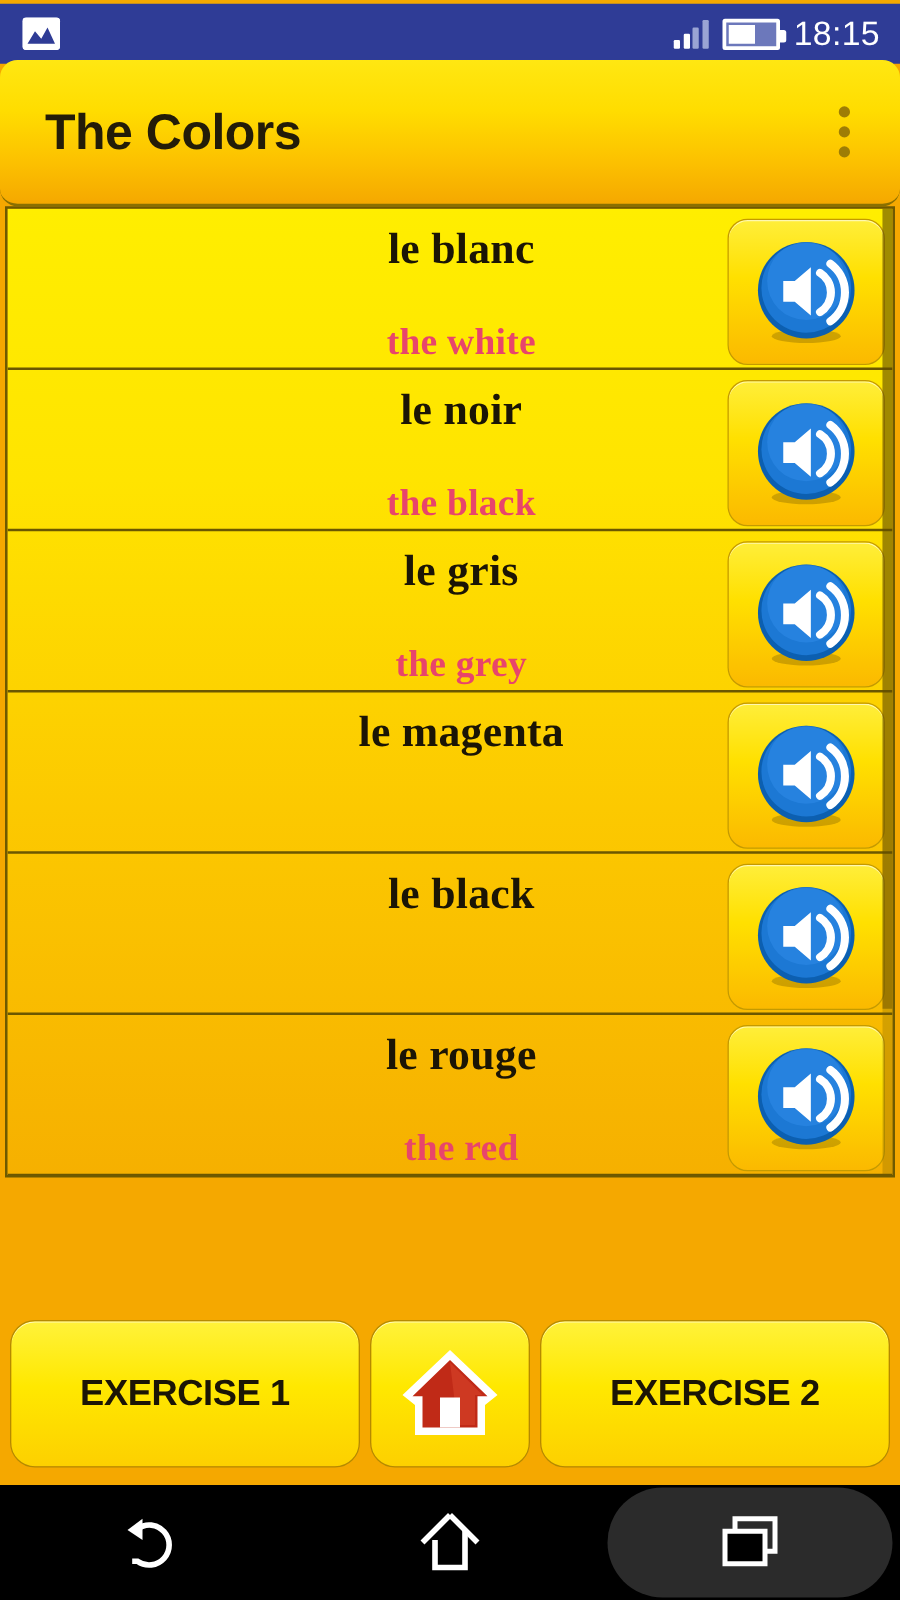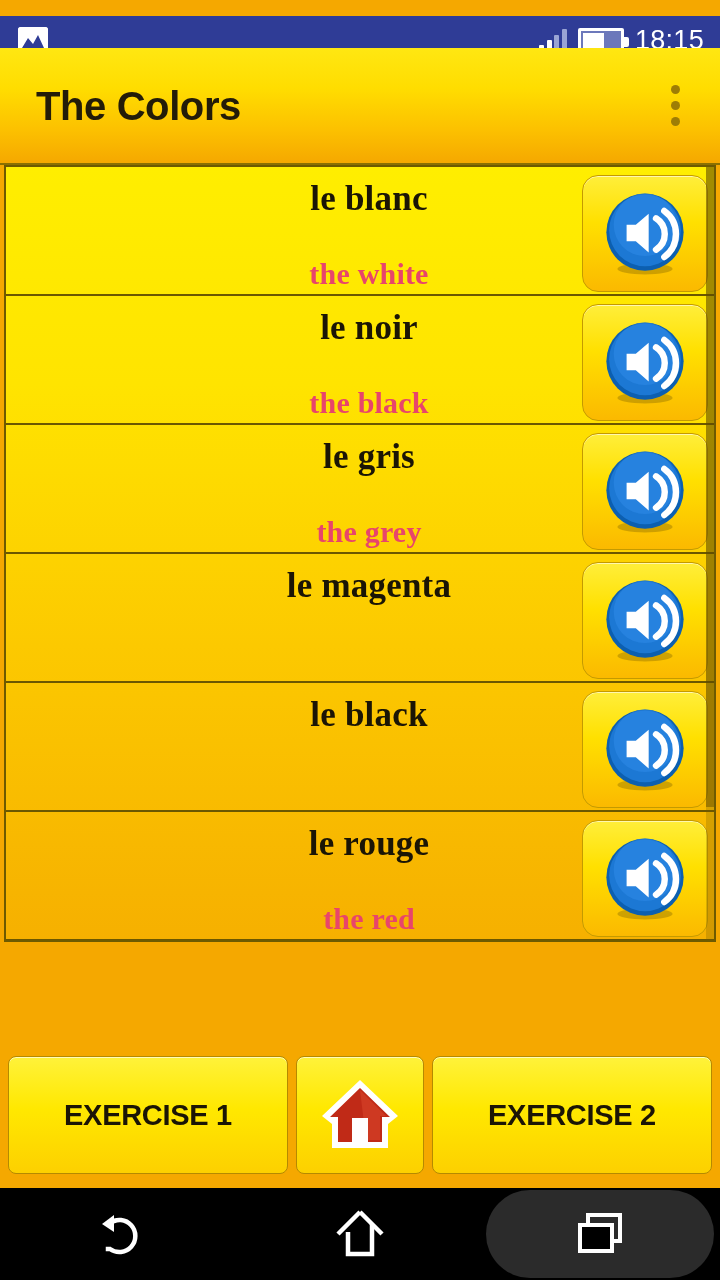--- a/index.html
+++ b/index.html
@@ -6,21 +6,21 @@
   html,body { width:720px; height:1280px; overflow:hidden; }
   body {
     font-family:"Liberation Sans", sans-serif;
     background:#f5a800;
     -webkit-font-smoothing:antialiased;
   }
   #screen { position:relative; width:720px; height:1280px; overflow:hidden; }
 
   
   .statusbar {
-    position:absolute; top:16px; left:0; width:720px; height:48px;
+    position:absolute; top:3px; left:0; width:720px; height:48px;
     background:#2f3c96;
     display:flex; align-items:center; justify-content:space-between;
     padding:0 16px 0 18px;
   }
   .sb-left { display:flex; align-items:center; gap:10px; }
   .gallery-ico {
     width:30px; height:26px; background:#ffffff; border-radius:3px;
     position:relative; overflow:hidden;
   }
   .gallery-ico svg { position:absolute; left:0; top:0; }
@@ -44,20 +44,21 @@
   .battery .lvl { background:#ffffff; height:100%; }
   .clock { color:#ffffff; font-size:27px; font-weight:400; letter-spacing:0.3px; }
 
   
   .appbar {
     position:absolute; top:48px; left:0; width:720px; height:117px;
     background:linear-gradient(to bottom,#ffe712 0%,#ffdd00 35%,#fcc000 72%,#f5a800 100%);
     border-bottom:2px solid #8a7000;
     display:flex; align-items:center; justify-content:space-between;
     padding:0 26px 0 36px;
+    border-radius:14px;
   }
   .app-title {
     font-size:40px; font-weight:700; color:#231c08;
     letter-spacing:-0.4px; line-height:1;
   }
   .kebab { display:flex; flex-direction:column; gap:7px; padding:12px 14px; cursor:pointer; }
   .kebab span {
     width:9px; height:9px; border-radius:50%;
     background:#9e7d05;
   }
@@ -110,21 +111,21 @@
 
   
   .btnbar {
     position:absolute; left:0; top:1050px; width:720px; height:130px;
     display:flex; align-items:center; justify-content:space-between;
     padding:0 8px; gap:8px;
     background:#f5a800;
   }
   .navbtn {
     flex:1 1 0; height:118px;
-    border-radius:8px;
+    border-radius:20px;
     border:1px solid #b58a00;
     background:linear-gradient(to bottom,#fff23a 0%,#ffe800 45%,#fdd000 100%);
     display:flex; align-items:center; justify-content:center;
     font-size:29px; font-weight:700; color:#1b1505;
     letter-spacing:-0.3px;
     box-shadow:inset 0 1px 0 rgba(255,255,255,.65);
     cursor:pointer;
   }
   .navbtn.home { flex:0 0 128px; }
   .house-glyph { width:84px; height:78px; display:block; }

